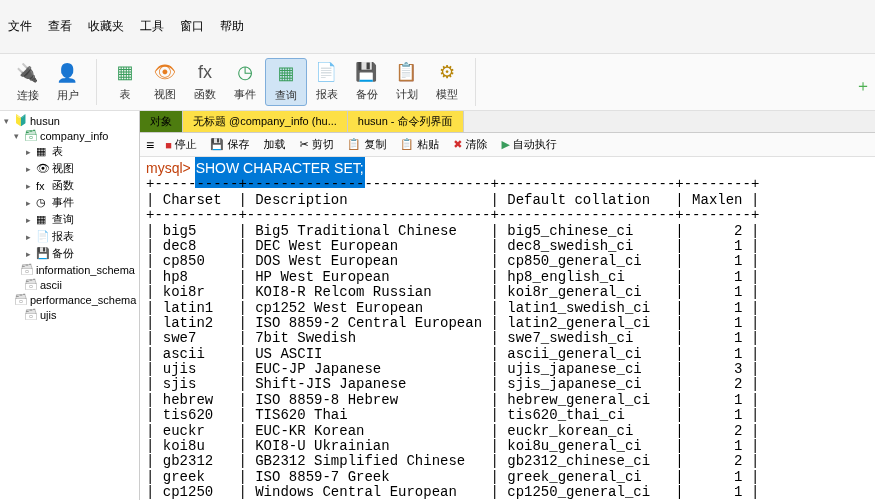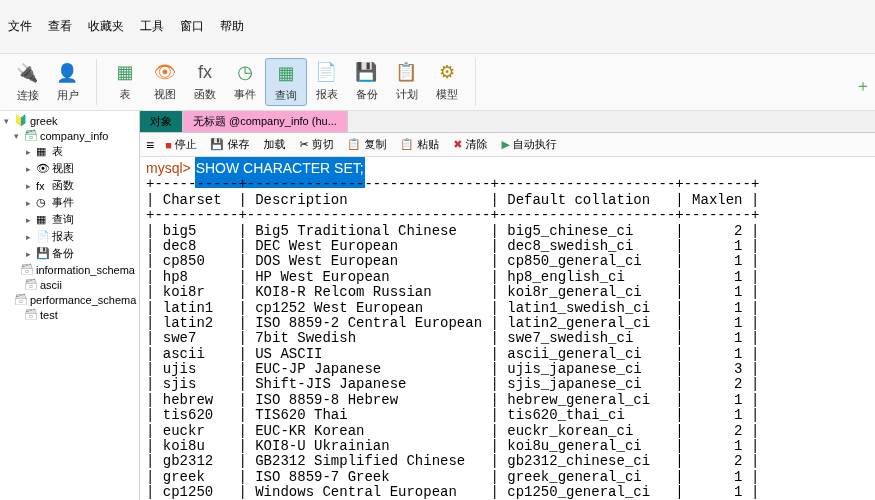--- a/index.html
+++ b/index.html
@@ -14,22 +14,22 @@
 .tool-label { font-size: 11px; color: #333; margin-top: 3px; }
 .main { display: flex; height: calc(100% - 72px); }
 .sidebar { width: 140px; border-right: 1px solid #ccc; overflow-y: auto; background: #fff; padding: 2px; }
 .tree-item { display: flex; align-items: center; padding: 1px 2px; cursor: pointer; white-space: nowrap; font-size: 11px; }
 .tree-toggle { width: 10px; color: #666; font-size: 9px; }
 .tree-icon { width: 14px; margin-right: 2px; }
 .tree-indent1 { padding-left: 12px; }
 .tree-indent2 { padding-left: 24px; }
 .content { flex: 1; display: flex; flex-direction: column; overflow: hidden; }
 .tabs { display: flex; background: #f0f0f0; border-bottom: 1px solid #ccc; font-size: 11px; height: 22px; }
-.tab { padding: 3px 10px; border-right: 1px solid #ccc; background: #f9a8d4; cursor: pointer; display: flex; align-items: center; gap: 4px; }
-.tab.active { background: #0f766e; }
+.tab { padding: 3px 10px; border-right: 1px solid #ccc; background: #fde047; cursor: pointer; display: flex; align-items: center; gap: 4px; }
+.tab.active { background: #4d7c0f; }
 .subtoolbar { display: flex; background: #fafafa; padding: 3px 6px; border-bottom: 1px solid #e0e0e0; gap: 8px; align-items: center; font-size: 11px; }
 .subtoolbar .btn { display: flex; align-items: center; gap: 3px; cursor: pointer; padding: 1px 3px; }
 .console { flex: 1; overflow-y: auto; padding: 4px 6px; font-family: "SimSun", "Courier New", monospace; font-size: 14px; line-height: 1.1; white-space: pre; color: #000; }
 .sql-highlight { background: #0078d7; color: #fff; padding: 12px 1px; }
 .prompt { color: #c2410c; }
 .addbtn { position: absolute; right: 4px; top: 76px; color: #4caf50; font-size: 16px; }
 </style>
 </head>
 <body>
 
@@ -91,21 +91,21 @@
         <div class="tool-label">模型</div>
       </div>
     </div>
   </div>
 
 <div class="main">
   <div class="sidebar" id="sidebar">
       <div class="tree-item ">
         <span class="tree-toggle">▾</span>
         <span class="tree-icon" style="color: rgb(58, 157, 93);">🔰</span>
-        <span>greek</span>
+        <span>husun</span>
       </div>
       <div class="tree-item tree-indent1">
         <span class="tree-toggle">▾</span>
         <span class="tree-icon" style="color: rgb(58, 157, 93);">🗃</span>
         <span>company_info</span>
       </div>
       <div class="tree-item tree-indent2">
         <span class="tree-toggle">▸</span>
         <span class="tree-icon">▦</span>
         <span>表</span>
@@ -151,30 +151,33 @@
         <span>ascii</span>
       </div>
       <div class="tree-item tree-indent1">
         <span class="tree-toggle"></span>
         <span class="tree-icon" style="color: rgb(153, 153, 153);">🗃</span>
         <span>performance_schema</span>
       </div>
       <div class="tree-item tree-indent1">
         <span class="tree-toggle"></span>
         <span class="tree-icon" style="color: rgb(153, 153, 153);">🗃</span>
-        <span>test</span>
+        <span>ujis</span>
       </div>
     </div>
   <div class="content">
     <div class="tabs" id="tabs">
         <div class="tab active">
           <span>对象</span>
         </div>
         <div class="tab">
           <span>无标题 @company_info (hu...</span>
+        </div>
+        <div class="tab">
+          <span>husun - 命令列界面</span>
         </div>
       </div>
     <div class="subtoolbar" id="subtoolbar">
       <span style="font-size:14px;">≡</span>
     <span class="btn">
           <span style="color: rgb(211, 47, 47);">■</span>
           <span>停止</span>
         </span>
         <span class="btn">
           <span>💾</span>

